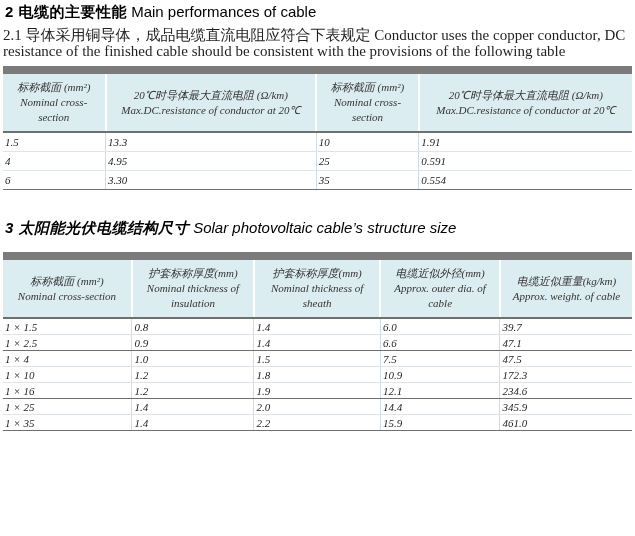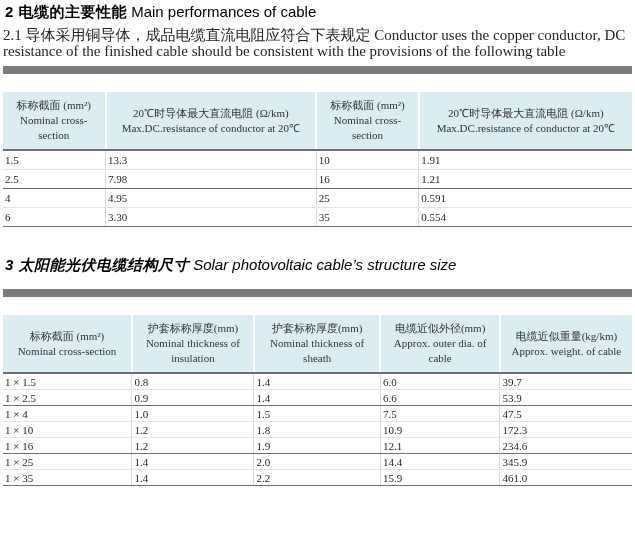--- a/index.html
+++ b/index.html
@@ -35,21 +35,22 @@
     height:8px;
     background:#7b7b7b;
     margin-top:7px;
   }
   .bar2 { margin-top:14px; }
 
   table.tbl {
     width:100%;
     border-collapse:collapse;
     table-layout:fixed;
-    margin-top:18px;
+    margin-top:0;
+    font-style:italic;
   }
   .tbl th {
     background:#dcedf2;
     font-weight:normal;
     font-size:11px;
     line-height:15px;
     color:#333333;
     padding:6px 2px;
     border-left:2px solid #ffffff;
     border-bottom:2px solid #6f6f6f;
@@ -112,26 +113,20 @@
         </th>
       </tr>
     </thead>
     <tbody>
         <tr>
           <td>1.5</td>
           <td>13.3</td>
           <td>10</td>
           <td>1.91</td>
         </tr>
-        <tr class="group-end">
-          <td>2.5</td>
-          <td>7.98</td>
-          <td>16</td>
-          <td>1.21</td>
-        </tr>
         <tr>
           <td>4</td>
           <td>4.95</td>
           <td>25</td>
           <td>0.591</td>
         </tr>
         <tr class="group-end">
           <td>6</td>
           <td>3.30</td>
           <td>35</td>
@@ -188,21 +183,21 @@
           <td>0.8</td>
           <td>1.4</td>
           <td>6.0</td>
           <td>39.7</td>
         </tr>
         <tr class="group-end">
           <td>1 × 2.5</td>
           <td>0.9</td>
           <td>1.4</td>
           <td>6.6</td>
-          <td>53.9</td>
+          <td>47.1</td>
         </tr>
         <tr>
           <td>1 × 4</td>
           <td>1.0</td>
           <td>1.5</td>
           <td>7.5</td>
           <td>47.5</td>
         </tr>
         <tr>
           <td>1 × 10</td>

